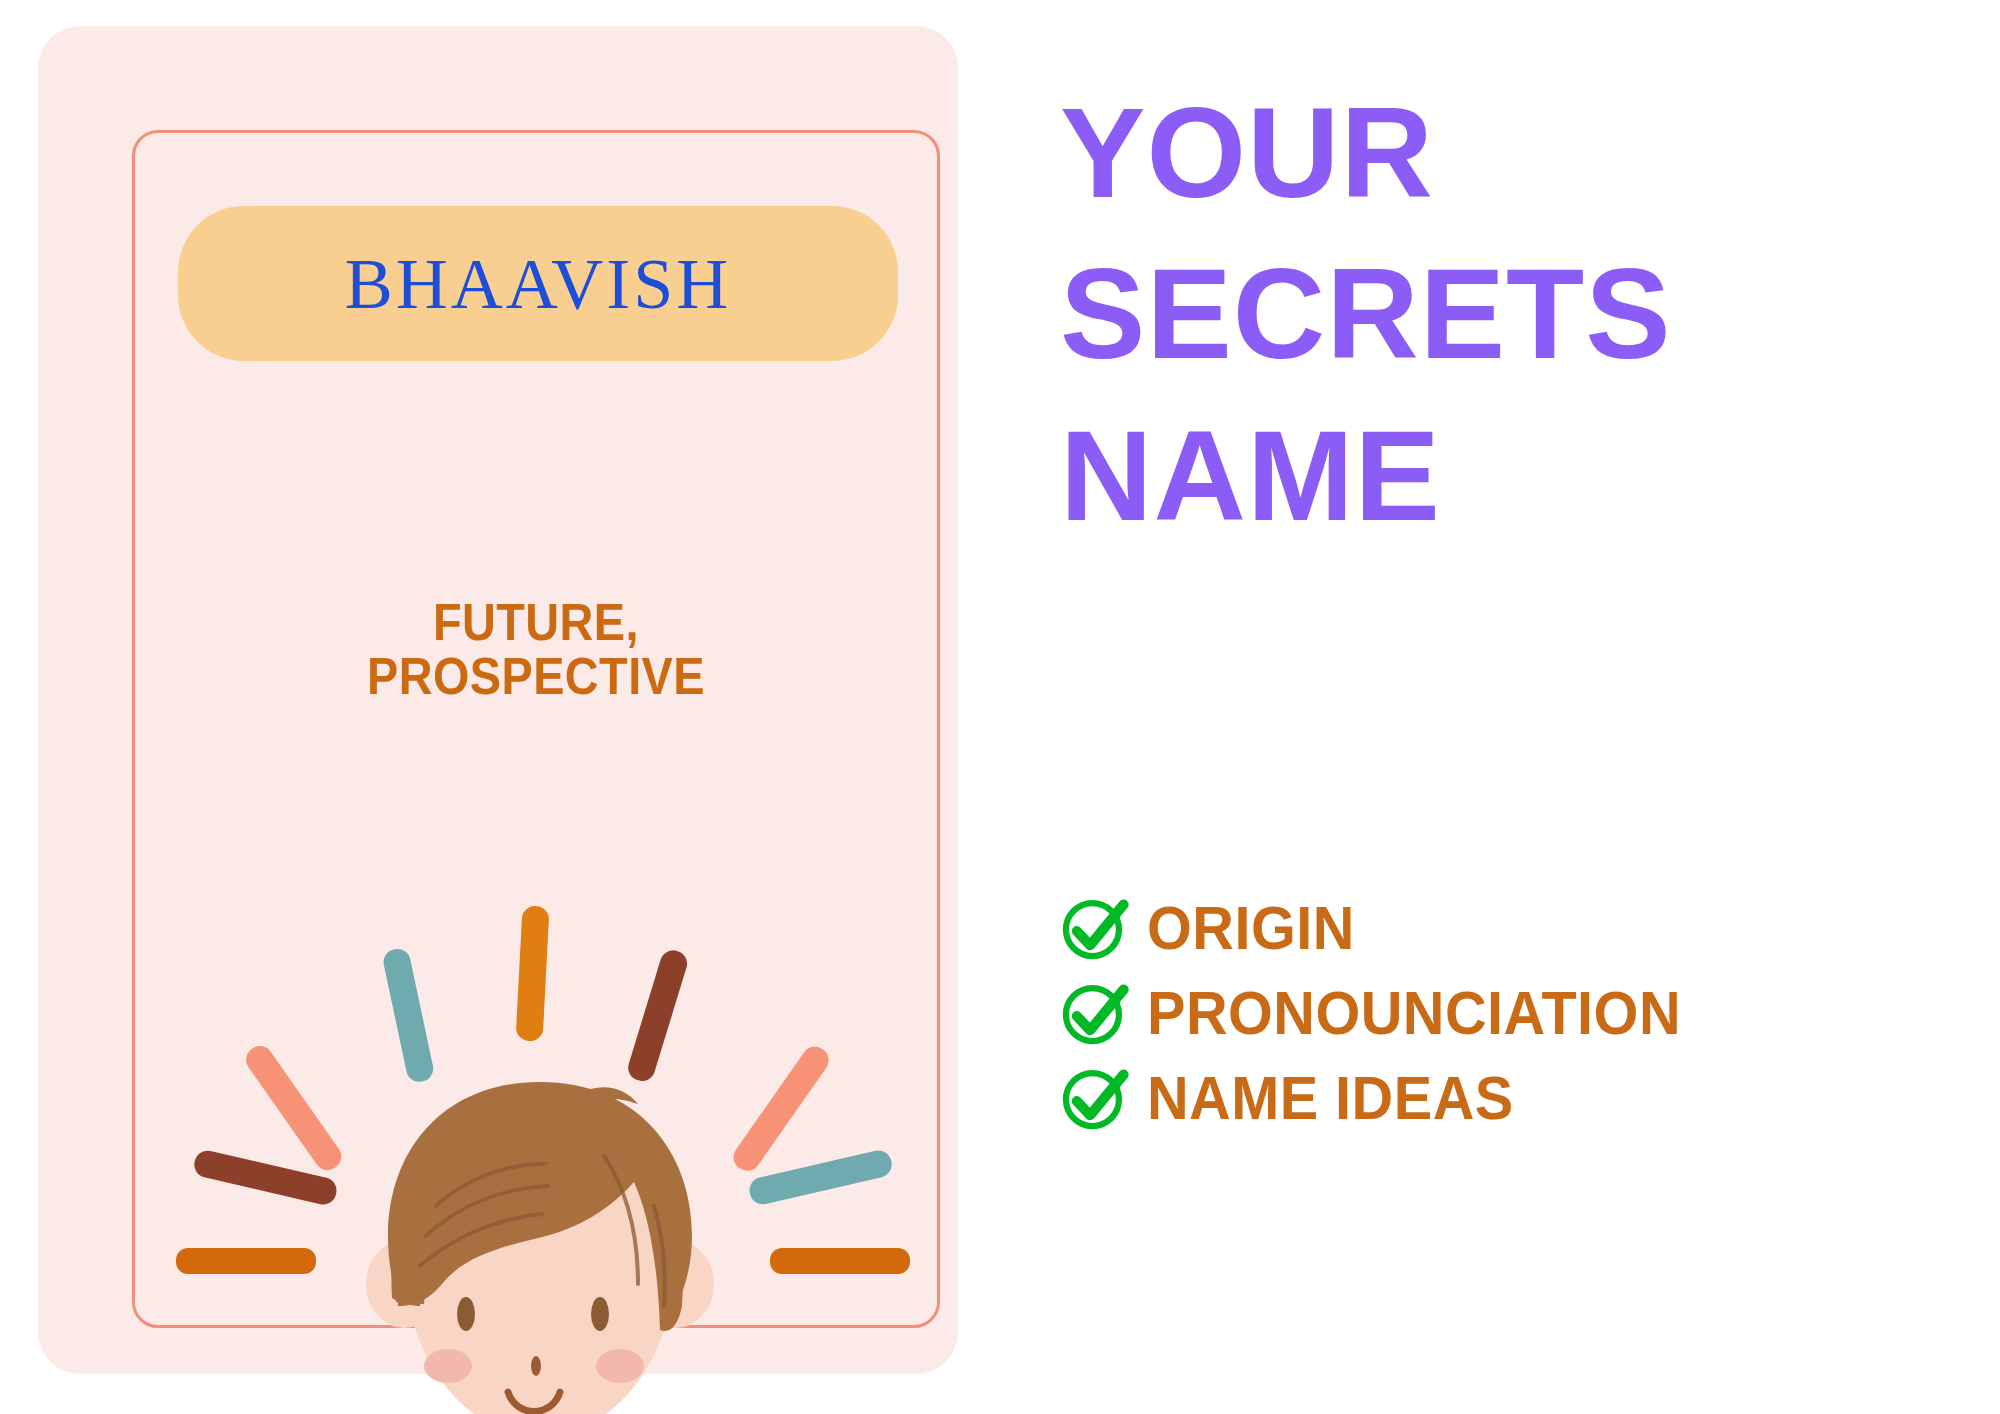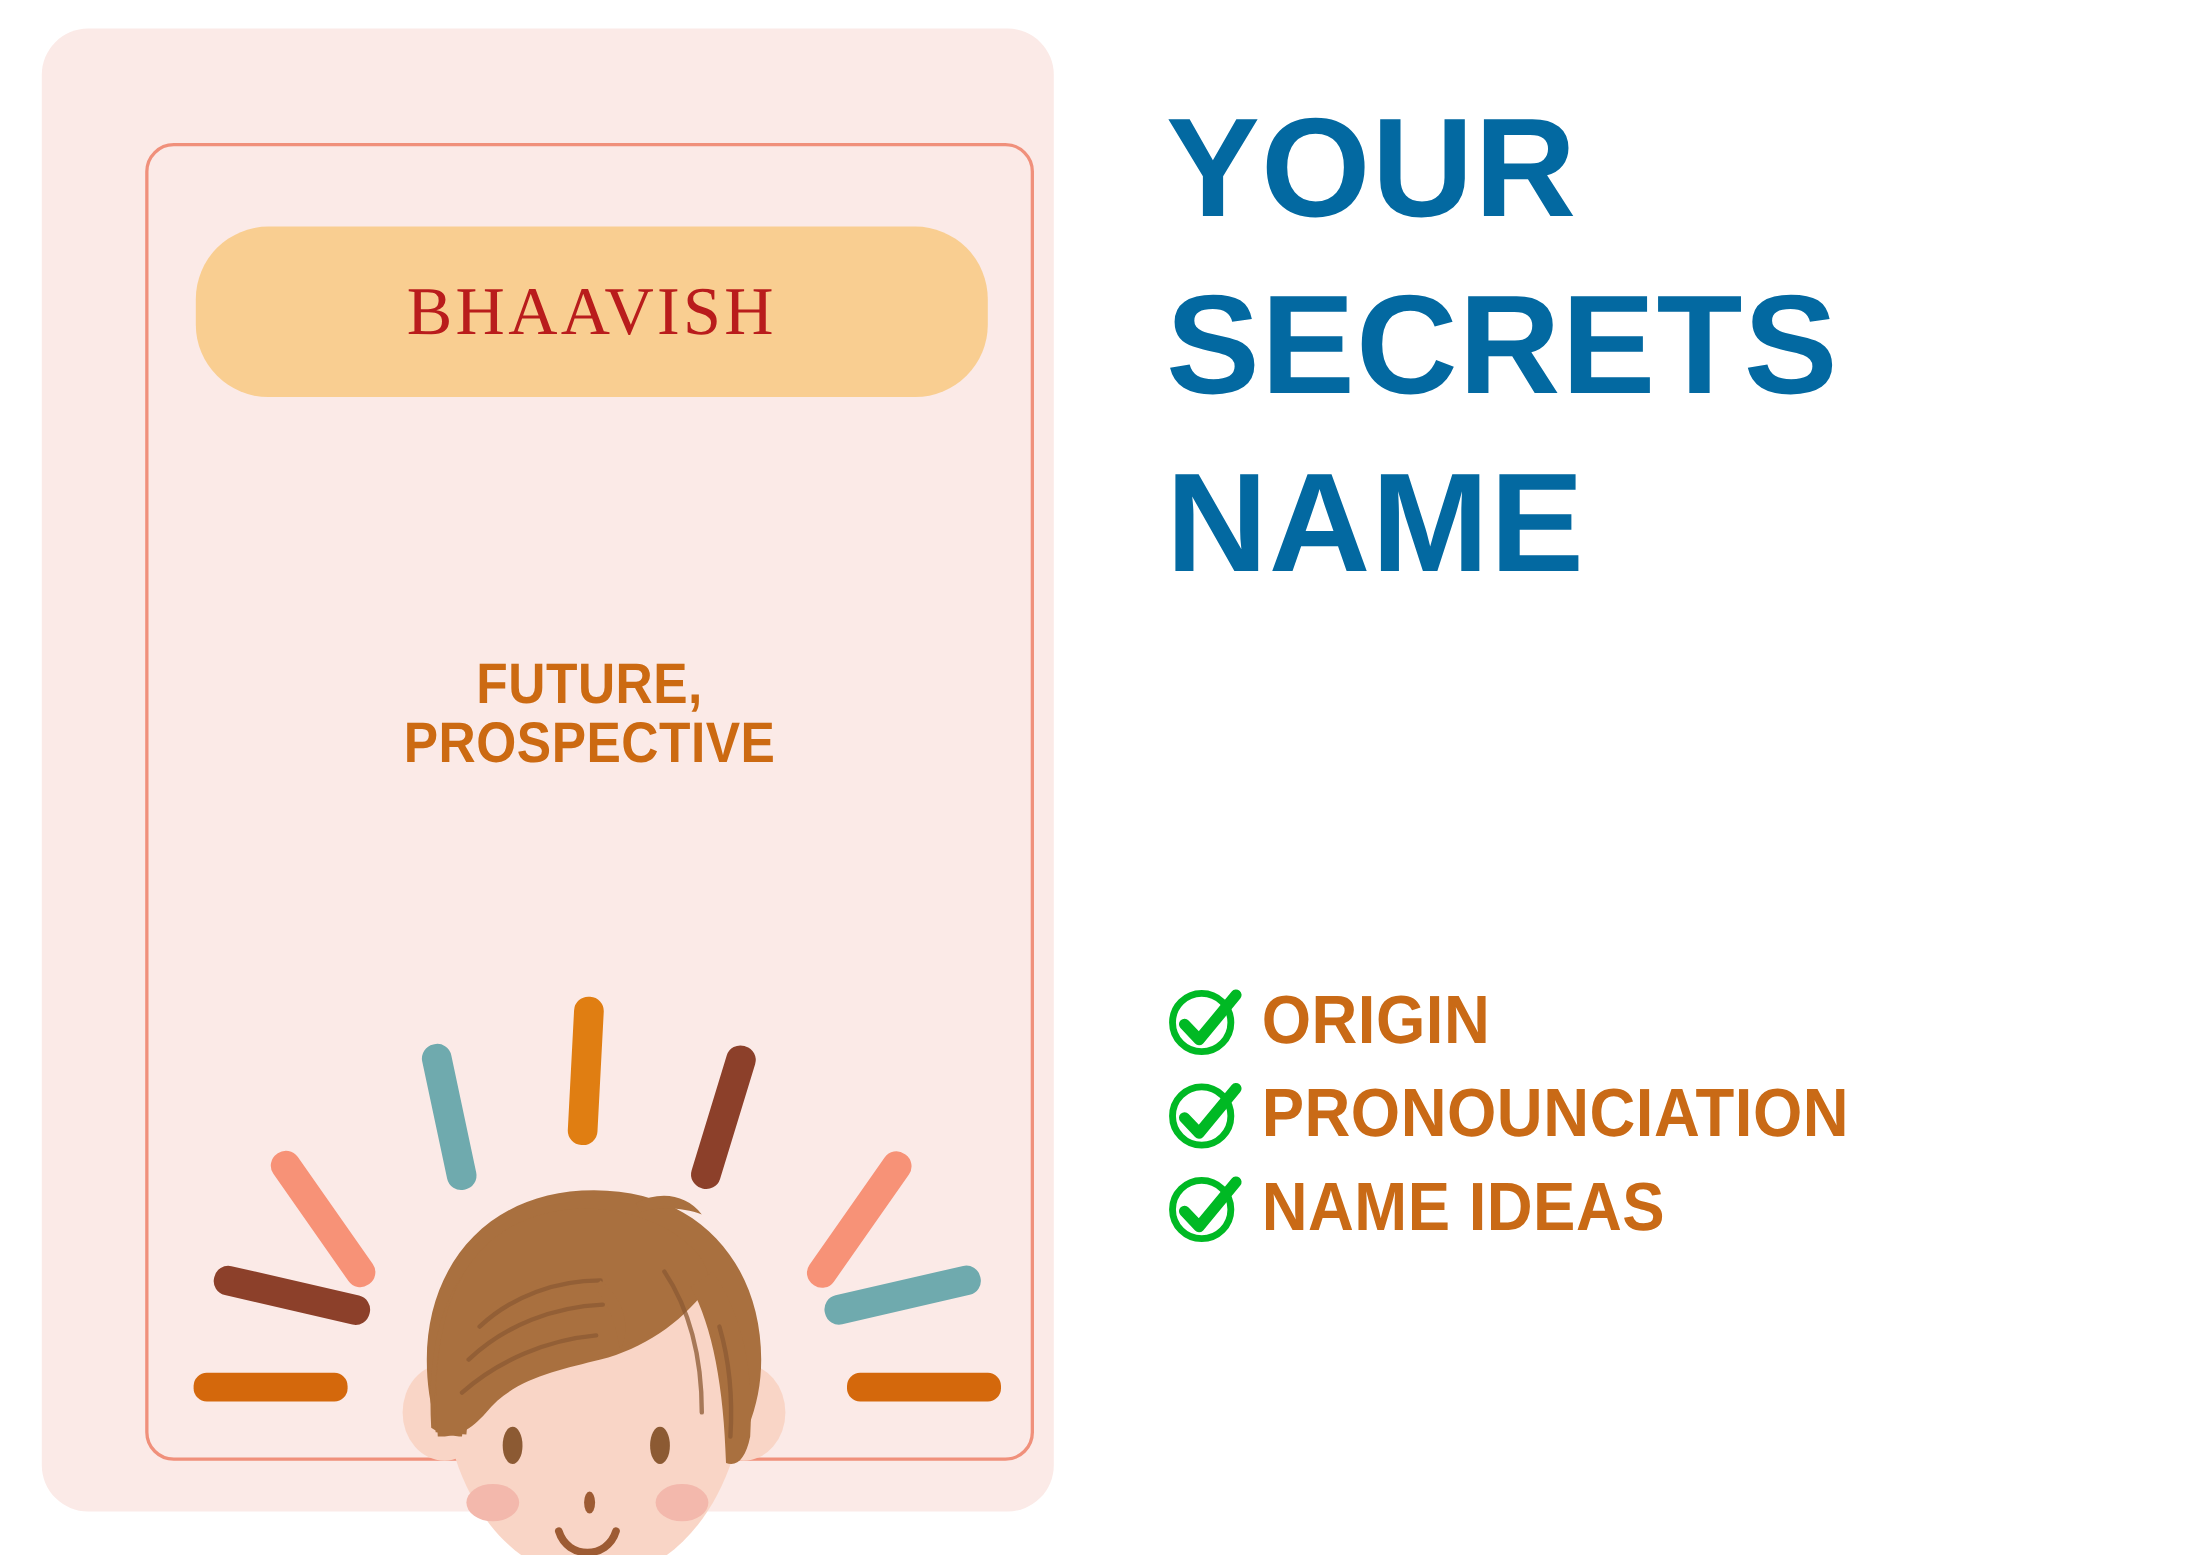--- a/index.html
+++ b/index.html
@@ -26,23 +26,23 @@
 
   #name-badge{
     position:absolute; left:140px; top:180px;
     width:720px; height:155px;
     background:#F9CE91;
     border-radius:66px;
     display:flex; align-items:center; justify-content:center;
   }
   #name-badge-text{
     font-family:"Liberation Serif", serif;
-    font-size:62px;
+    font-size:72px;
     letter-spacing:3px;
-    color:#b91c1c;
+    color:#1d4ed8;
     line-height:1;
     white-space:nowrap;
   }
 
   #meaning-block{
     position:absolute; left:94px; top:570px;
     width:808px;
     text-align:center;
     color:#CC6A12;
     font-weight:bold;
@@ -58,21 +58,21 @@
     width:790px; height:500px;
   }
   #illustration svg{ display:block; width:100%; height:100%; overflow:visible; }
 
   
   #headline{
     position:absolute; left:1060px; top:72px;
     width:860px;
   }
   .headline-line{
-    color:#0369a1;
+    color:#8b5cf6;
     font-weight:bold;
     font-size:128px;
     line-height:1.26;
     letter-spacing:1px;
     white-space:nowrap;
   }
   #headline-line-4{ font-size:126px; }
 
   #feature-list{
     position:absolute; left:1055px; top:885px;

